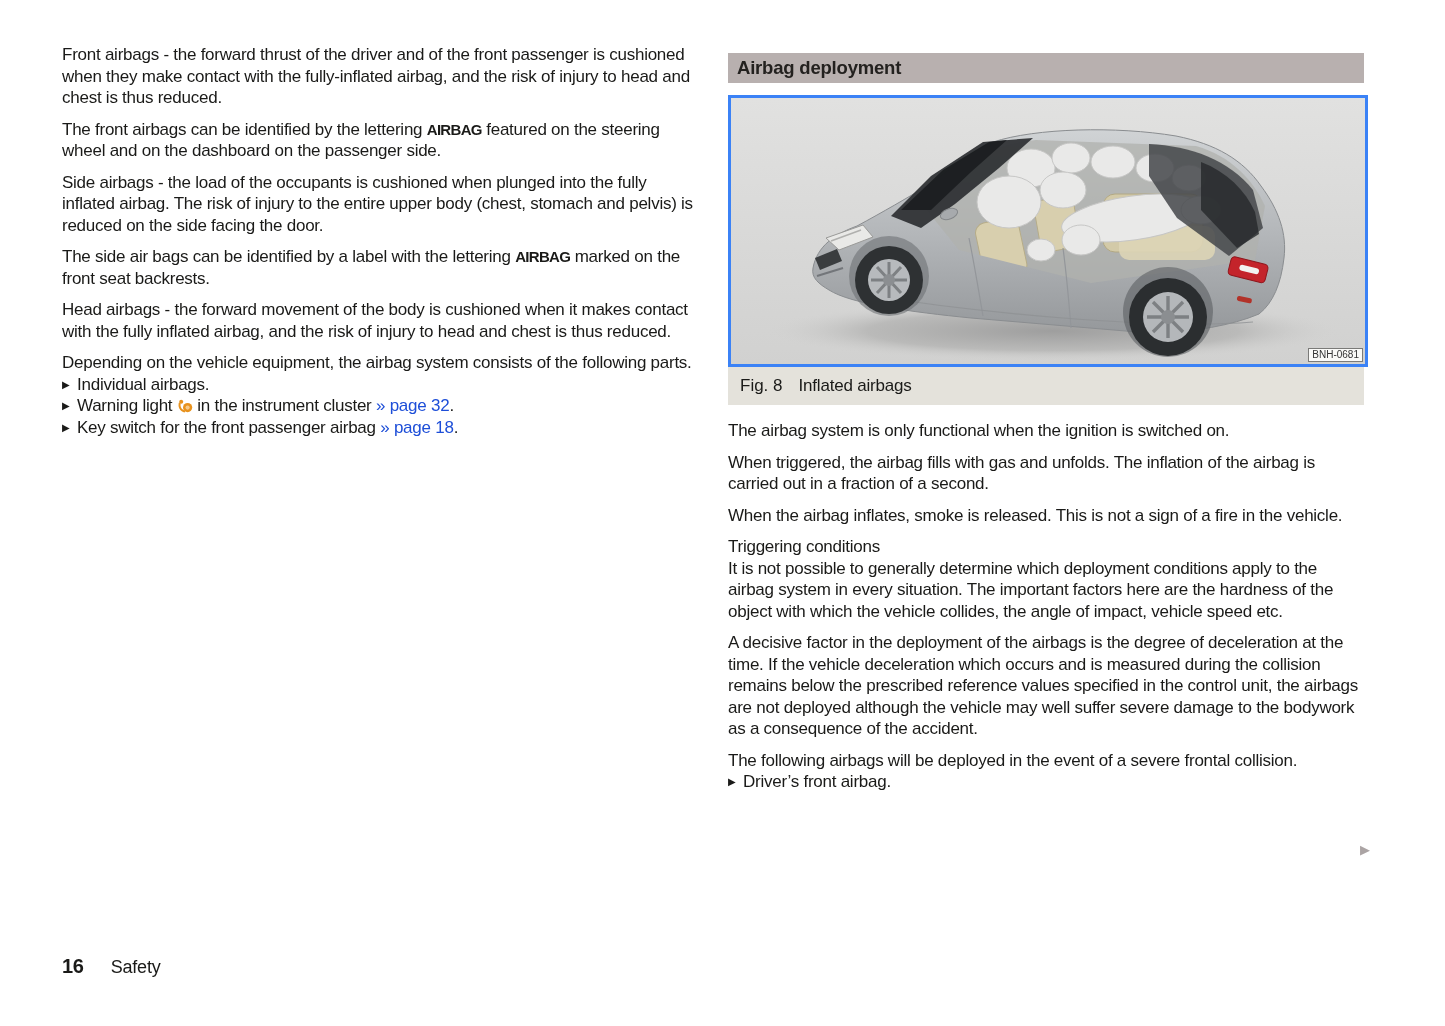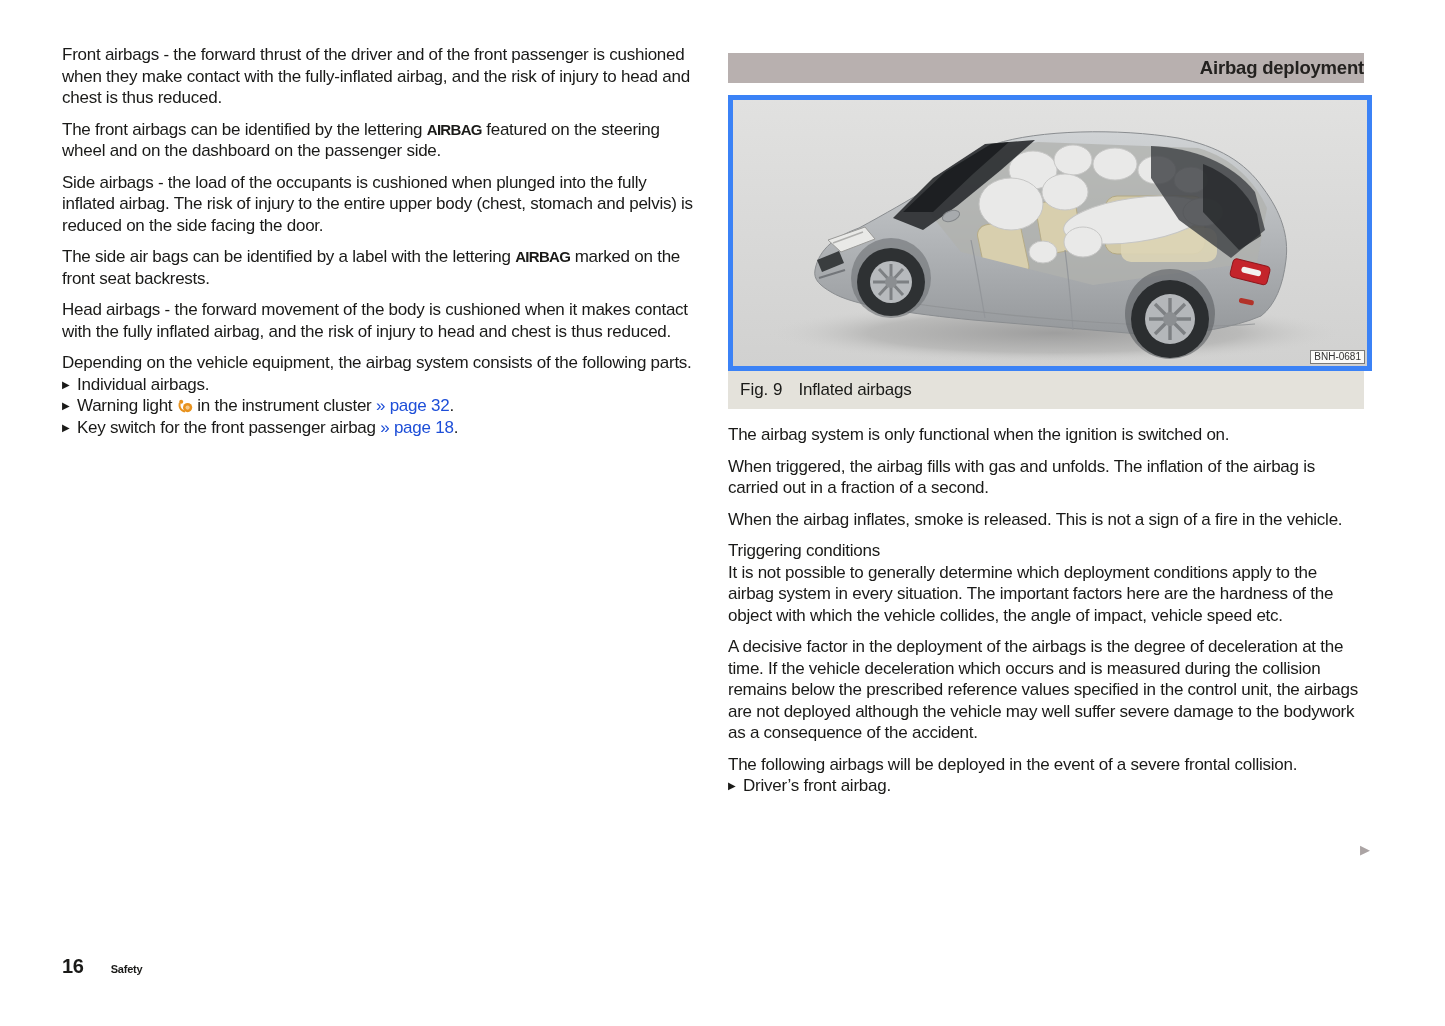--- a/index.html
+++ b/index.html
@@ -15,38 +15,38 @@
   .b{font-weight:normal;}
   .airbag-badge{font-weight:bold;font-size:15px;letter-spacing:-0.7px;}
   .link{color:#1d4ed8;cursor:pointer;}
   ul.tri{list-style:none;margin:0 0 10px 0;padding:0;font-size:17px;line-height:21.5px;letter-spacing:-0.25px;}
   ul.tri li{padding-left:15px;}
   .marker{display:inline-block;width:15px;margin-left:-15px;font-size:10px;vertical-align:2px;color:#1a1a18;}
   .wl-icon{display:inline-block;width:16px;height:14px;vertical-align:-2px;}
   
   .section-header{
     background:#b8b0af;height:30px;line-height:30px;padding-left:9px;
-    font-size:18.5px;font-weight:bold;color:#23211f;margin-bottom:12px;letter-spacing:-0.2px;text-align:right;
-  }
-  .figure{position:relative;border:5px solid #3b82f6;width:634px;height:266px;background:#d8d8d7;}
+    font-size:18.5px;font-weight:bold;color:#23211f;margin-bottom:12px;letter-spacing:-0.2px;
+  }
+  .figure{position:relative;border:3px solid #3b82f6;width:634px;height:266px;background:#d8d8d7;}
   .figure-code{
     position:absolute;right:2px;bottom:2px;font-size:10px;line-height:12px;
     background:#fafaf8;border:1px solid #7a7a78;padding:0 3px;color:#333;
   }
   .figure-caption{
     background:#e4e2db;height:38px;display:flex;align-items:center;
     padding-left:12px;font-size:17px;margin-bottom:15px;
   }
   .figure-caption .fig-no{margin-right:16px;}
   .figure-caption .fig-title{font-weight:normal;letter-spacing:-0.2px;}
   .cont-arrow{position:absolute;left:1360px;top:842px;font-size:13px;color:#aba4a4;}
   
   .footer{position:absolute;left:62px;top:955px;display:flex;align-items:baseline;}
   .footer .pnum{font-size:20px;font-weight:bold;letter-spacing:-0.3px;text-align:right;}
-  .footer .psec{font-size:11px;font-weight:bold;margin-left:27px;letter-spacing:-0.2px;}
+  .footer .psec{font-size:18px;font-weight:normal;margin-left:27px;letter-spacing:-0.2px;}
 </style>
 </head>
 <body>
 
 <div class="page">
 
   <div class="col-left">
 
     <p class="body"><span class="b">Front airbags</span><span> - the forward thrust of the driver and of the front passenger is cushioned when they make contact with the fully-inflated airbag, and the risk of injury to head and chest is thus reduced.</span></p>
 
@@ -184,21 +184,21 @@
           <line x1="416" y1="219" x2="458" y2="219"></line>
           <line x1="422" y1="204" x2="452" y2="234"></line>
           <line x1="452" y1="204" x2="422" y2="234"></line>
         </g>
         <circle cx="437" cy="219" r="7" fill="#8b8e91"></circle>
       </svg>
       <div class="figure-code">BNH-0681</div>
     </div>
 
     <div class="figure-caption">
-      <span class="fig-no">Fig. 9</span>
+      <span class="fig-no">Fig. 8</span>
       <span class="fig-title">Inflated airbags</span>
     </div>
 
     <p class="body b">The airbag system is only functional when the ignition is switched on.</p>
     <p class="body">When triggered, the airbag fills with gas and unfolds. The inflation of the airbag is carried out in a fraction of a second.</p>
     <p class="body">When the airbag inflates, smoke is released. This is not a sign of a fire in the vehicle.</p>
 
     <p class="body"><span class="b">Triggering conditions</span><br><span>It is not possible to generally determine which deployment conditions apply to the airbag system in every situation. The important factors here are the hardness of the object with which the vehicle collides, the angle of impact, vehicle speed etc.</span></p>
 
     <p class="body">A decisive factor in the deployment of the airbags is the degree of deceleration at the time. If the vehicle deceleration which occurs and is measured during the collision remains below the prescribed reference values specified in the control unit, the airbags are not deployed although the vehicle may well suffer severe damage to the bodywork as a consequence of the accident.</p>

